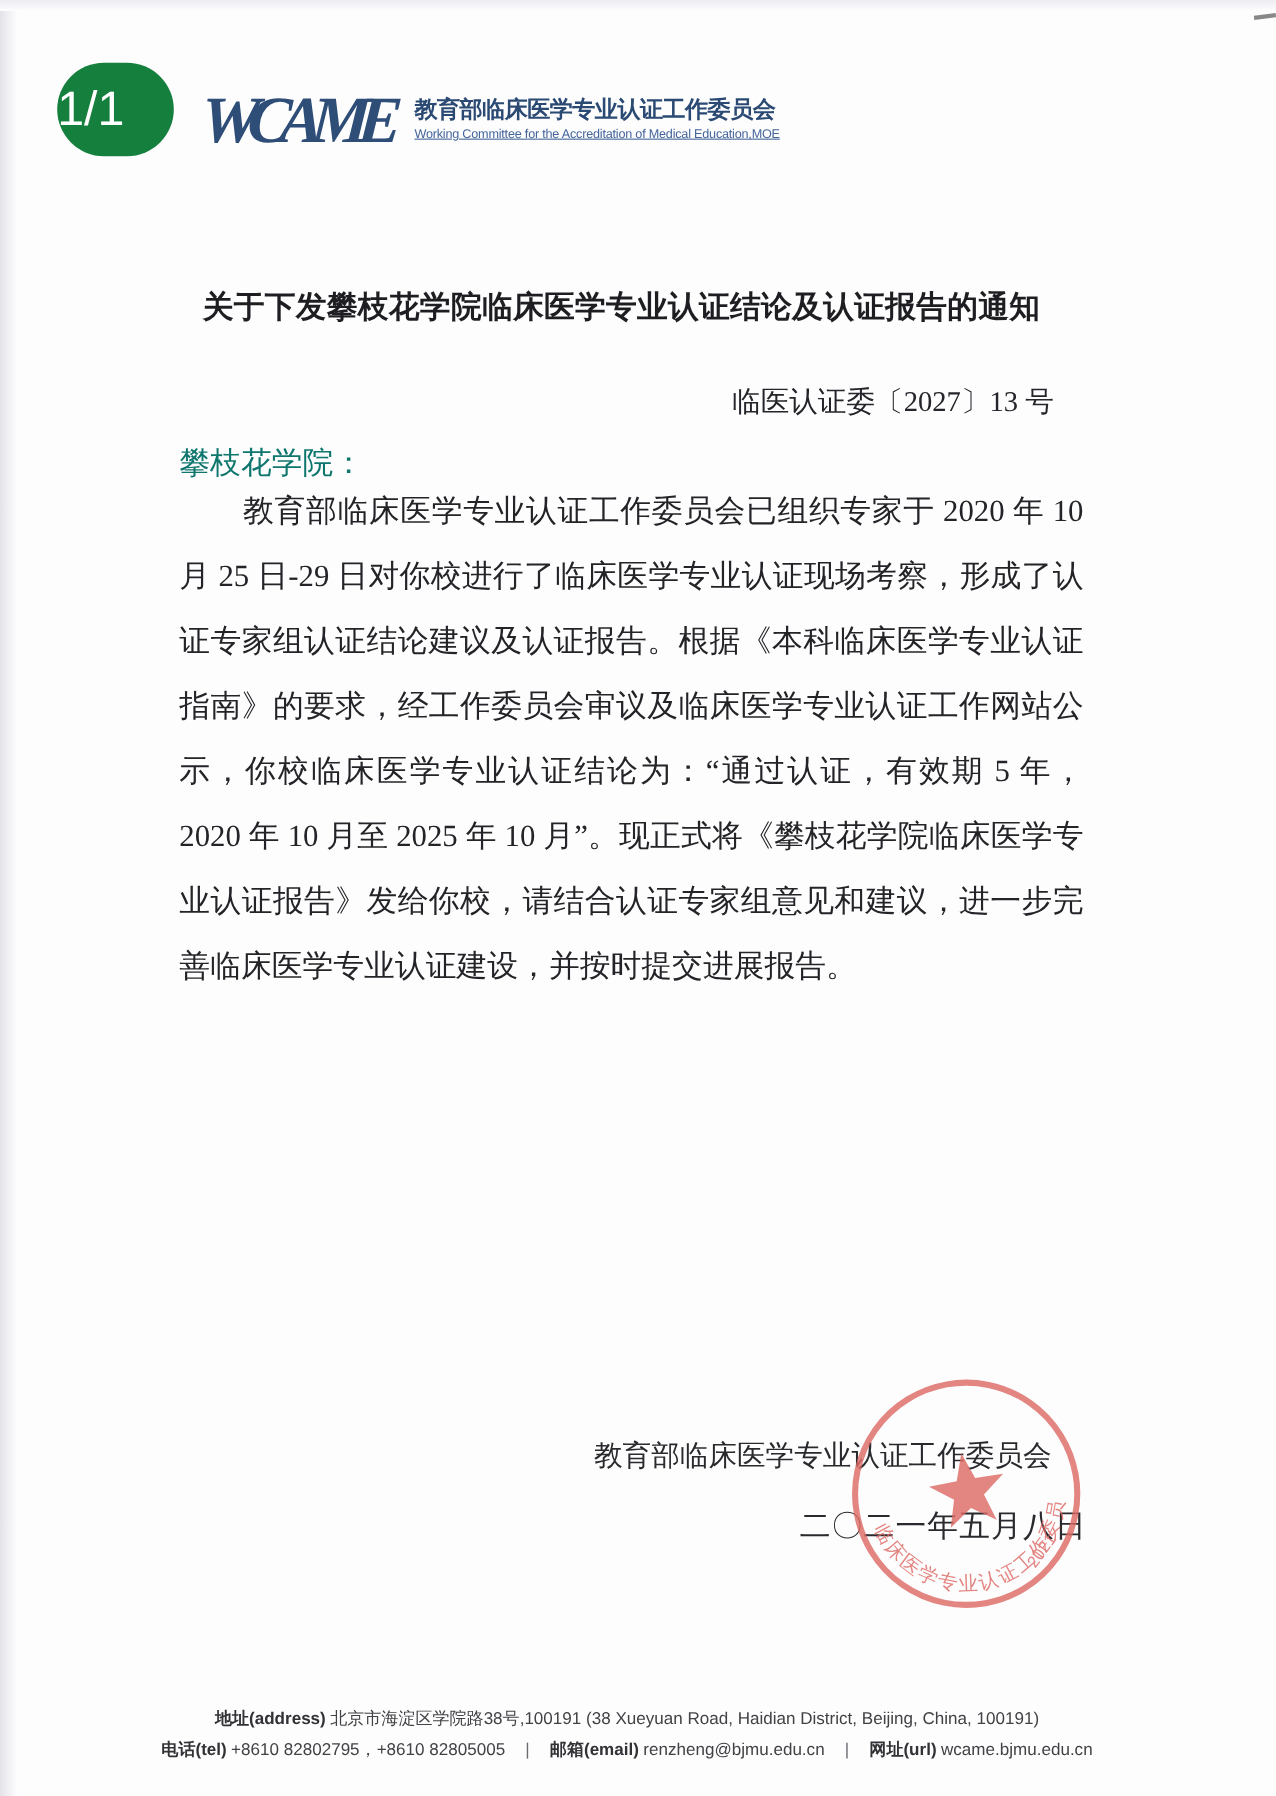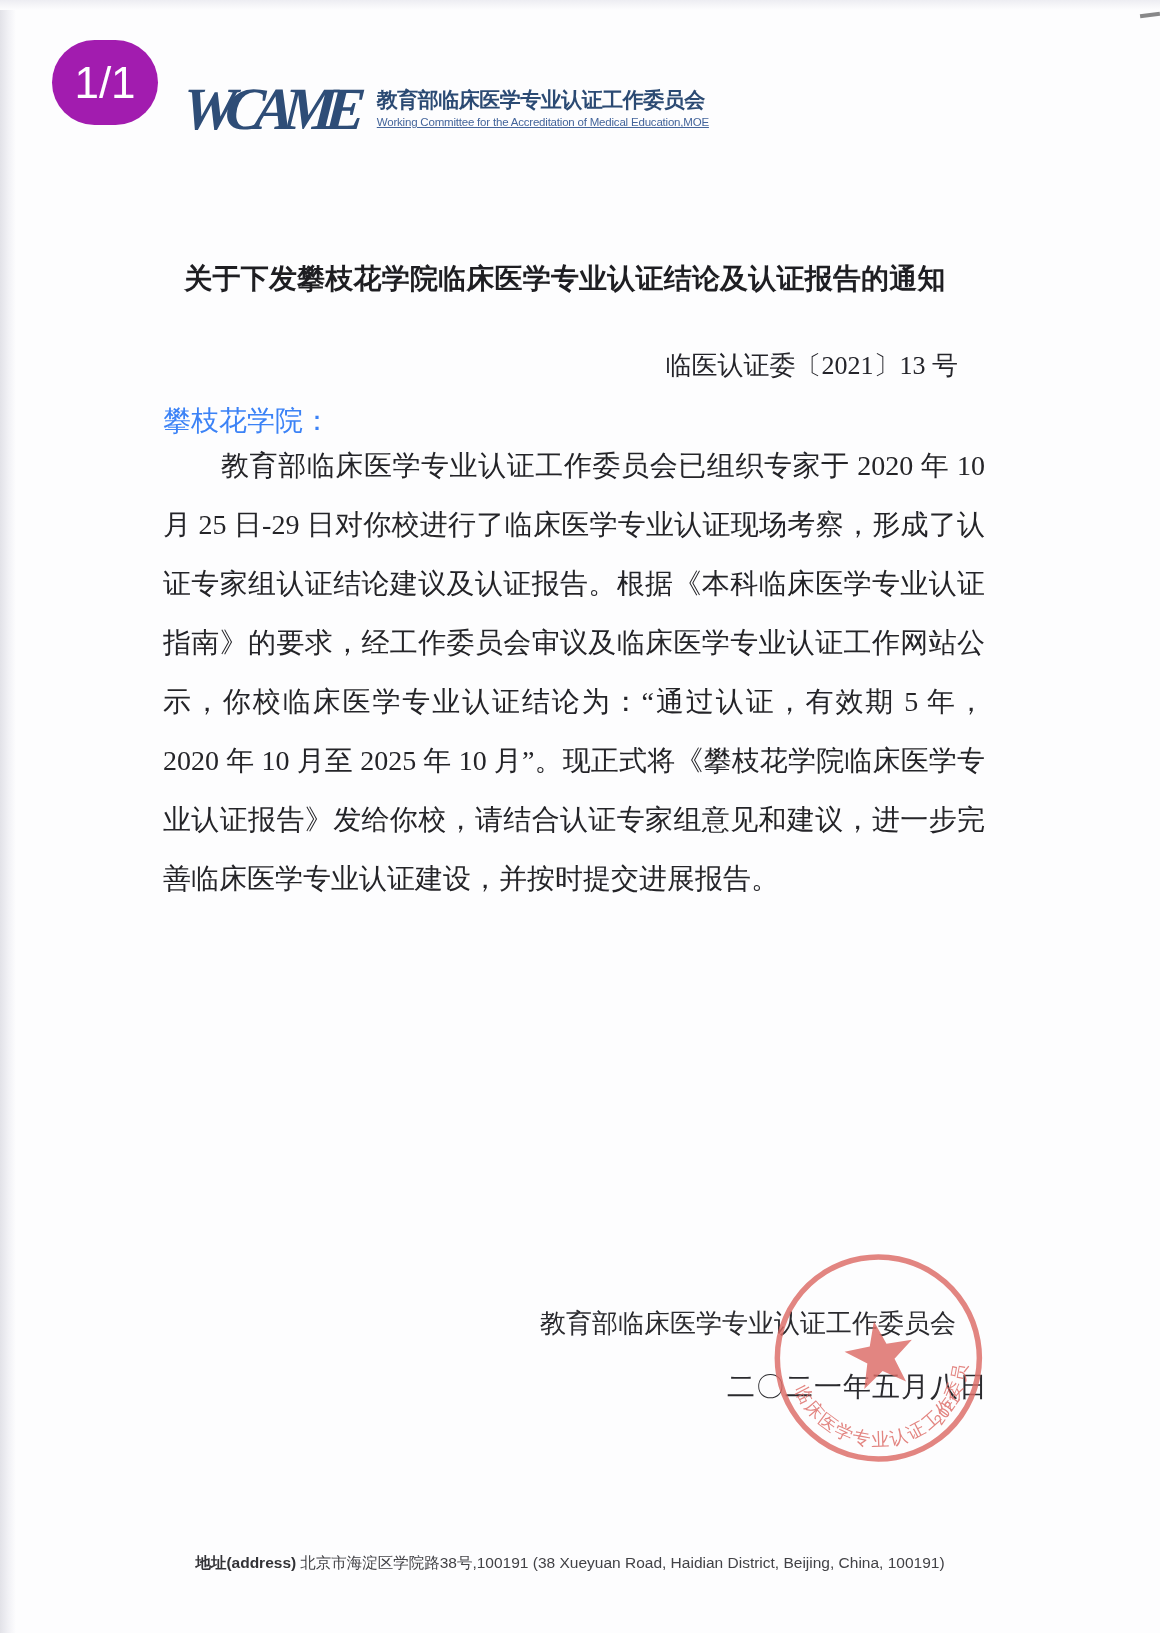--- a/index.html
+++ b/index.html
@@ -19,25 +19,25 @@
   .scan-edge-top {
     position: absolute; left: 0; top: 0; width: 100%; height: 10px;
     background: linear-gradient(180deg, #ededf2 0%, #fdfdfe 100%);
   }
   .scan-artifact {
     position: absolute; right: 0; top: 13px; width: 20px; height: 4px;
     background: #4a4a4a; opacity: .65; transform: rotate(-7deg);
   }
   
   .page-badge {
-    position: absolute; left: 52px; top: 40px;
+    position: absolute; left: 52px; top: 57px;
     width: 106px; height: 85px;
-    background: #a21caf;
+    background: #15803d;
     border-radius: 46px;
-    display: flex; align-items: center; justify-content: center;
+    display: flex; align-items: center; 
     color: #ffffff;
     font-family: "Liberation Sans", "DejaVu Sans", sans-serif;
     font-size: 44px; font-weight: 400;
   }
   
   .letterhead { position: absolute; left: 183px; top: 80px; display: flex; align-items: flex-start; }
   .wcame-logo {
     font-family: "Liberation Serif", "DejaVu Serif", serif;
     font-style: italic; font-weight: bold;
     font-size: 60px; line-height: 58px;
@@ -63,21 +63,21 @@
     text-align: center;
     font-size: 28px; font-weight: bold; color: #1e1e22;
     letter-spacing: 0.2px; white-space: nowrap;
   }
   .doc-number {
     position: absolute; top: 348px; left: 0; width: 958px;
     text-align: right; font-size: 26px; color: #24242a; white-space: nowrap;
   }
   .salutation {
     position: absolute; top: 402px; left: 163px;
-    font-size: 28px; color: #3b82f6;
+    font-size: 28px; color: #0f766e;
   }
   .doc-body {
     position: absolute; top: 436px; left: 163px; width: 822px;
     font-size: 28px; line-height: 59px;
     text-align: justify; text-indent: 58px;
     color: #242428;
   }
   .sign-name {
     position: absolute; top: 1306px; left: 540px;
     font-size: 26px; color: #2a2a2e; white-space: nowrap;
@@ -114,21 +114,21 @@
 <div class="letterhead">
   <div class="wcame-logo">WCAME</div>
   <div class="org-text">
     <div class="org-cn">教育部临床医学专业认证工作委员会</div>
     <div class="org-en">Working Committee for the Accreditation of Medical Education,MOE</div>
   </div>
 </div>
 
 <div class="doc-title">关于下发攀枝花学院临床医学专业认证结论及认证报告的通知</div>
 
-<div class="doc-number">临医认证委〔2021〕13 号</div>
+<div class="doc-number">临医认证委〔2027〕13 号</div>
 
 <div class="salutation">攀枝花学院：</div>
 
 <div class="doc-body">教育部临床医学专业认证工作委员会已组织专家于 2020 年 10 月 25 日-29 日对你校进行了临床医学专业认证现场考察，形成了认证专家组认证结论建议及认证报告。根据《本科临床医学专业认证指南》的要求，经工作委员会审议及临床医学专业认证工作网站公示，你校临床医学专业认证结论为：“通过认证，有效期 5 年，2020 年 10 月至 2025 年 10 月”。现正式将《攀枝花学院临床医学专业认证报告》发给你校，请结合认证专家组意见和建议，进一步完善临床医学专业认证建设，并按时提交进展报告。</div>
 
 <div class="sign-name">教育部临床医学专业认证工作委员会</div>
 <div class="sign-date">二〇二一年五月八日</div>
 
 <svg class="seal" viewBox="0 0 236 232" xmlns="http://www.w3.org/2000/svg">
   <g transform="rotate(-10 118 116)" opacity="0.82">
@@ -141,13 +141,20 @@
       <textPath href="#seal-arc" startOffset="4">临床医学专业认证工作委员会</textPath>
     </text>
     <text x="168" y="196" font-size="15" fill="#dd6b66" font-family="Liberation Sans, DejaVu Sans, sans-serif" transform="rotate(-44 168 196)">2021</text>
   </g>
 </svg>
 
 <div class="footer">
   <div class="footer-line">
     <span class="footer-label">地址(address)</span><span class="footer-val">北京市海淀区学院路38号,100191 (38 Xueyuan Road, Haidian District, Beijing, China, 100191)</span>
   </div>
+  <div class="footer-line">
+    <span class="footer-label">电话(tel)</span><span class="footer-val">+8610 82802795，+8610 82805005</span>
+    <span class="footer-sep">|</span>
+    <span class="footer-label">邮箱(email)</span><span class="footer-val">renzheng@bjmu.edu.cn</span>
+    <span class="footer-sep">|</span>
+    <span class="footer-label">网址(url)</span><span class="footer-val">wcame.bjmu.edu.cn</span>
+  </div>
 </div>
 
 </body></html>

